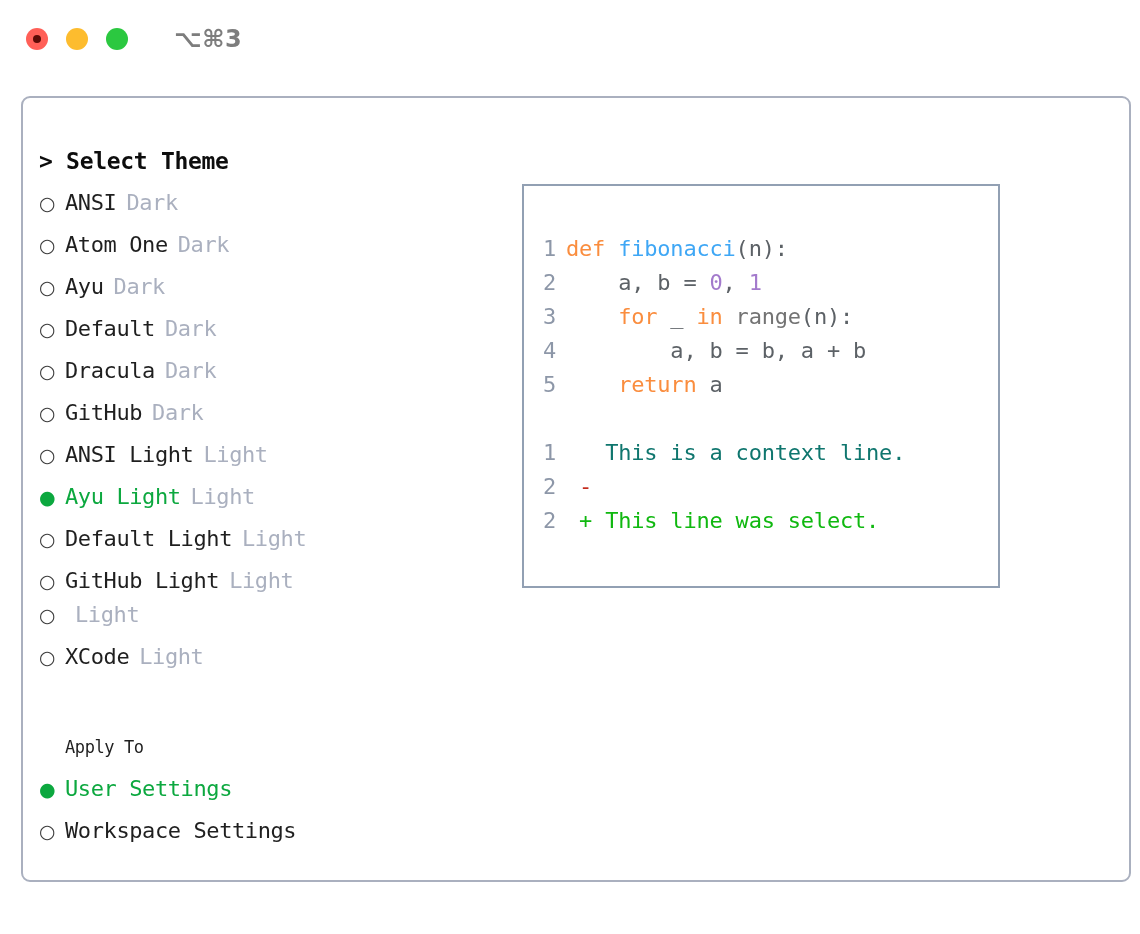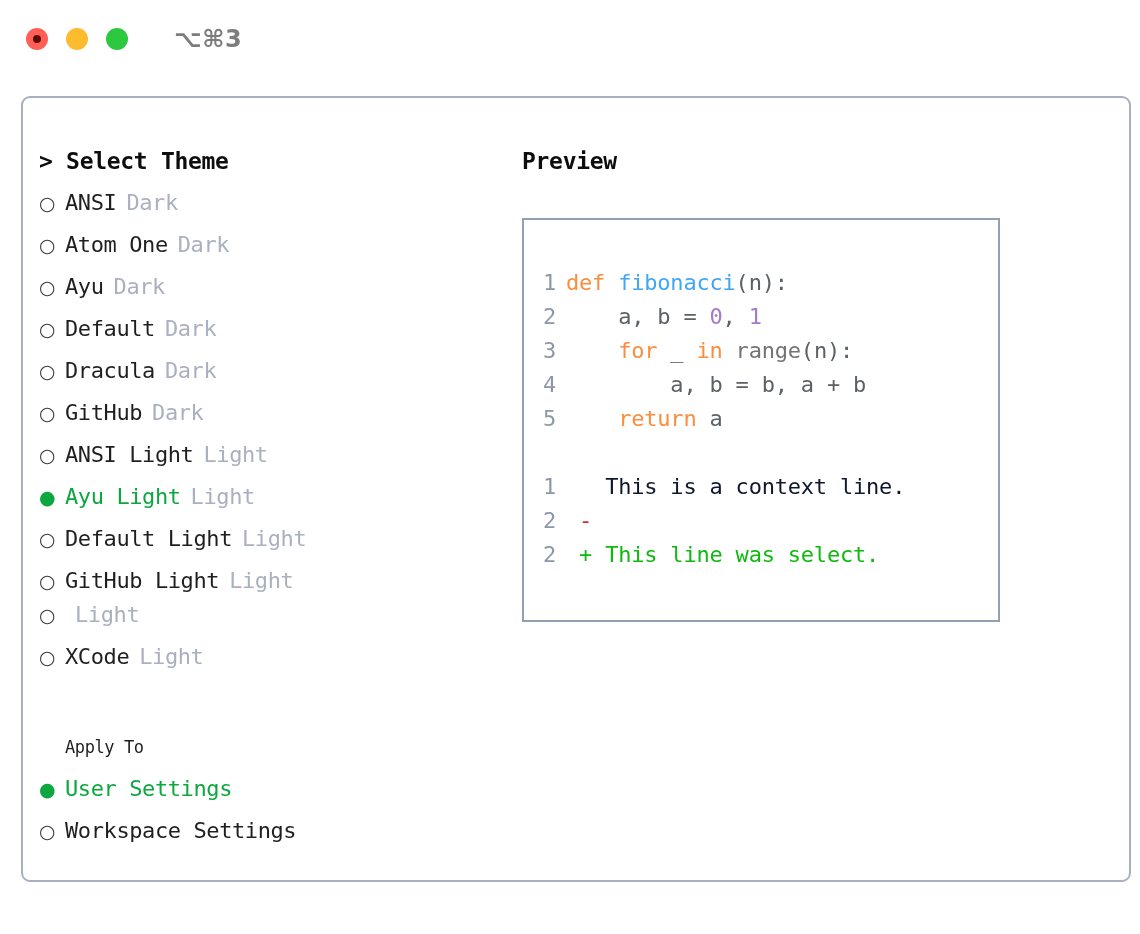--- a/index.html
+++ b/index.html
@@ -132,21 +132,21 @@
   }
   .code-text { color: #5c6166; }
   .spacer-line { height: 34px; }
 
   .tok-kw   { color: #FA8D3E; }
   .tok-fn   { color: #3FA7F5; }
   .tok-num  { color: #A37ACC; }
   .tok-call { color: #737373; }
   .tok-pl   { color: #5c6166; }
 
-  .diff-ctx { color: #0f172a; }
+  .diff-ctx { color: #0f766e; }
   .diff-del { color: #C42B1C; }
   .diff-add { color: #10B810; }
 </style>
 </head>
 <body>
 
 <div class="titlebar">
   <div class="lights">
     <div class="light light-red">
       <div class="inner-dot"></div>
@@ -182,21 +182,20 @@
       <div class="apply-head">Apply To</div>
 
       <div class="opt-list" id="apply-list">
           <div class="opt selected"><span class="bullet sel">●</span><span class="opt-label">User Settings</span></div>
           <div class="opt"><span class="bullet">○</span><span class="opt-label">Workspace Settings</span></div>
         </div>
 
     </div>
 
     <div class="right-col">
-      <div class="section-title">Preview</div>
 
       <div class="preview-box">
         <div id="code-preview">
             <div class="code-line"><span class="lnum">1</span><span class="code-text"><span class="tok-kw">def</span><span class="tok-pl"> </span><span class="tok-fn">fibonacci</span><span class="tok-pl">(n):</span></span></div>
             <div class="code-line"><span class="lnum">2</span><span class="code-text"><span class="tok-pl">    a, b = </span><span class="tok-num">0</span><span class="tok-pl">, </span><span class="tok-num">1</span></span></div>
             <div class="code-line"><span class="lnum">3</span><span class="code-text"><span class="tok-pl">    </span><span class="tok-kw">for</span><span class="tok-pl"> _ </span><span class="tok-kw">in</span><span class="tok-pl"> </span><span class="tok-call">range</span><span class="tok-pl">(n):</span></span></div>
             <div class="code-line"><span class="lnum">4</span><span class="code-text"><span class="tok-pl">        a, b = b, a + b</span></span></div>
             <div class="code-line"><span class="lnum">5</span><span class="code-text"><span class="tok-pl">    </span><span class="tok-kw">return</span><span class="tok-pl"> a</span></span></div>
           </div>
         <div class="spacer-line"></div>

